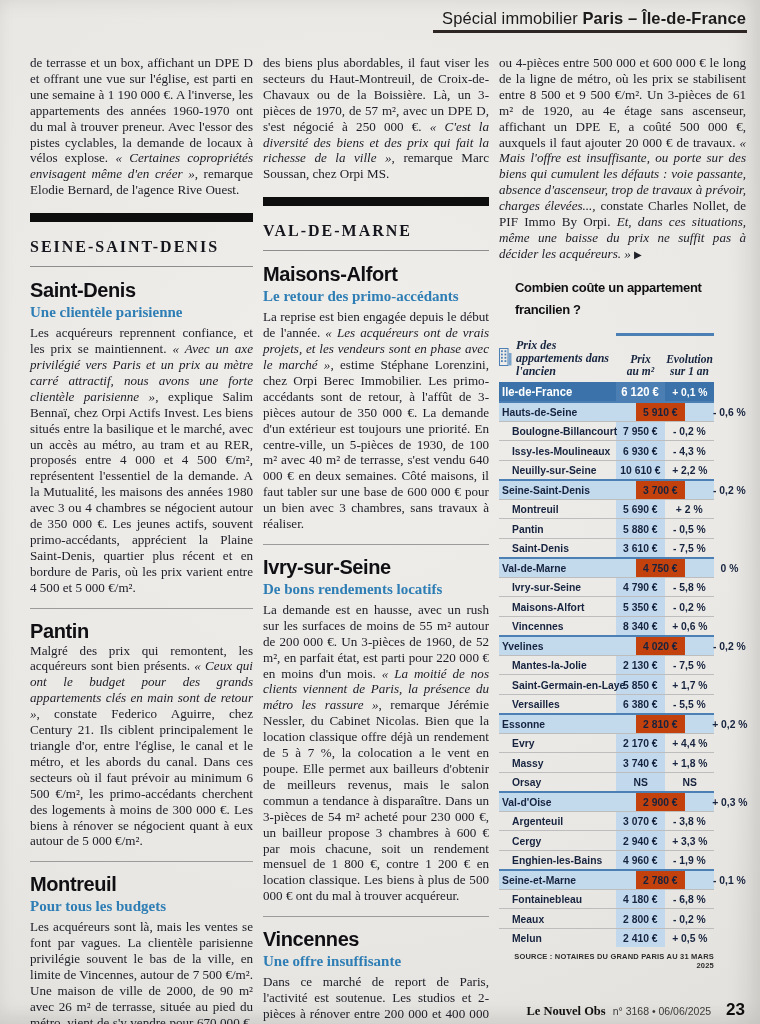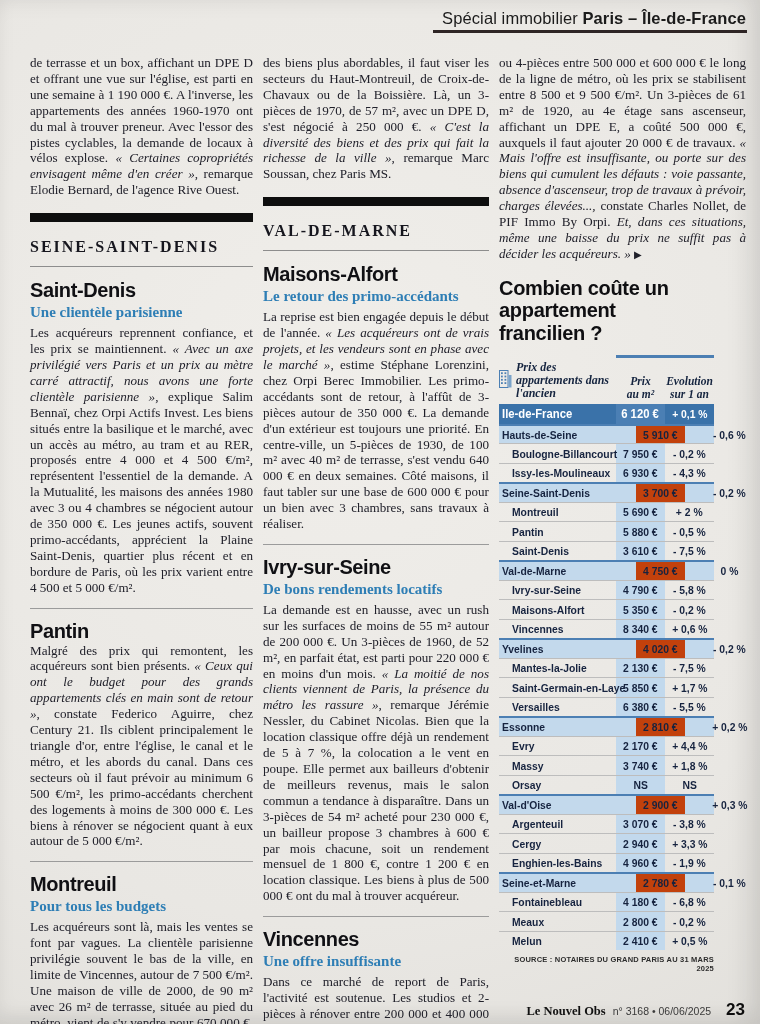--- a/index.html
+++ b/index.html
@@ -28,22 +28,22 @@
     margin:16px 0 0;color:#16161e;}
   .kicker-rule{height:1px;background:#8d8d8d;margin-top:10px;}
   
   .sec{margin-top:12px;}
   .sec.ruled{border-top:1px solid #9b9b9b;padding-top:11px;}
   .sec-title{font-family:"Liberation Sans",sans-serif;font-weight:700;font-size:20px;
     letter-spacing:-.4px;margin:0;color:#101014;}
   .sec-sub{font-family:"Liberation Serif",serif;font-weight:700;font-size:15px;
     color:#2e7eb5;margin:2px 0 4px;}
   
-  .box-title{font-family:"Liberation Sans",sans-serif;font-weight:700;font-size:20px;
-    line-height:22.5px;letter-spacing:-.3px;color:#0f0f12;margin:14px 0 0;max-width:200px;}
+  .box-title{font-family:"Liberation Sans",sans-serif;font-weight:700;font-size:13px;
+    line-height:22.5px;letter-spacing:-.3px;color:#0f0f12;margin:14px 16px 0;max-width:200px;}
   
   .price-table{margin-top:11px;width:215px;font-family:"Liberation Sans",sans-serif;}
   .pt-headrule{height:3px;background:#4c7fb3;width:98px;margin-left:117px;}
   .pt-head{display:grid;grid-template-columns:117px 49px 49px;align-items:end;
     padding:3px 0 4px;color:#15243f;}
   .pt-label{display:flex;align-items:center;gap:4px;font-style:italic;font-weight:700;
     font-family:"Liberation Serif",serif;font-size:12px;line-height:13px;}
   .pt-colhead{font-style:italic;font-weight:700;font-family:"Liberation Serif",serif;
     font-size:11.5px;line-height:12.5px;text-align:center;white-space:pre-line;}
   .pt-row{display:grid;grid-template-columns:117px 49px 49px;height:19.5px;align-items:center;
@@ -94,21 +94,21 @@
       <p class="body"><span>Malgré des prix qui remontent, les acquéreurs sont bien présents. </span><span class="it">« Ceux qui ont le budget pour des grands appartements clés en main sont de retour »</span><span>, constate Federico Aguirre, chez Century 21. Ils ciblent principalement le triangle d'or, entre l'église, le canal et le métro, et les abords du canal. Dans ces secteurs où il faut prévoir au minimum 6 500 €/m², les primo-accédants cherchent des logements à moins de 300 000 €. Les biens à rénover se négocient quant à eux autour de 5 000 €/m².</span></p>
     </section>
     <section class="sec ruled">
       <h3 class="sec-title">Montreuil</h3>
       <h4 class="sec-sub">Pour tous les budgets</h4>
       <p class="body"><span>Les acquéreurs sont là, mais les ventes se font par vagues. La clientèle parisienne privilégie souvent le bas de la ville, en limite de Vincennes, autour de 7 500 €/m². Une maison de ville de 2000, de 90 m² avec 26 m² de terrasse, située au pied du métro, vient de s'y vendre pour 670 000 €. Pour trouver</span></p>
     </section>
   </div>
 
   <div class="col col2">
-    <p class="body"><span>des biens plus abordables, il faut viser les secteurs du Haut-Montreuil, de Croix-de-Chavaux ou de la Boissière. Là, un 3-pièces de 1970, de 57 m², avec un DPE D, s'est négocié à 250 000 €. </span><span class="it">« C'est la diversité des biens et des prix qui fait la richesse de la ville »</span><span>, remarque Marc Soussan, chez Paris MS.</span></p>
+    <p class="body"><span>des biens plus abordables, il faut viser les secteurs du Haut-Montreuil, de Croix-de-Chavaux ou de la Boissière. Là, un 3-pièces de 1970, de 57 m², avec un DPE D, s'est négocié à 250 000 €. </span><span class="it">« C'est la diversité des biens et des prix qui fait la richesse de la ville »</span><span>, remarque Marc Soussan, chez Orpi MS.</span></p>
     <div class="black-bar"></div>
     <h2 class="kicker">VAL-DE-MARNE</h2>
     <div class="kicker-rule"></div>
 
     <section class="sec">
       <h3 class="sec-title">Maisons-Alfort</h3>
       <h4 class="sec-sub">Le retour des primo-accédants</h4>
       <p class="body"><span>La reprise est bien engagée depuis le début de l'année. </span><span class="it">« Les acquéreurs ont de vrais projets, et les vendeurs sont en phase avec le marché »</span><span>, estime Stéphane Lorenzini, chez Orpi Berec Immobilier. Les primo-accédants sont de retour, à l'affût de 3-pièces autour de 350 000 €. La demande d'un extérieur est toujours une priorité. En centre-ville, un 5-pièces de 1930, de 100 m² avec 40 m² de terrasse, s'est vendu 640 000 € en deux semaines. Côté maisons, il faut tabler sur une base de 600 000 € pour un bien avec 3 chambres, sans travaux à réaliser.</span></p>
     </section>
     <section class="sec ruled">
@@ -193,20 +193,31 @@
             <div class="cell lbl">
               <span>Issy-les-Moulineaux</span>
             </div>
             <div class="cell price">
               <span>6 930 €</span>
             </div>
             <div class="cell evo">
               <span>- 4,3 %</span>
             </div>
           </div>
+          <div class="pt-row city">
+            <div class="cell lbl">
+              <span>Neuilly-sur-Seine</span>
+            </div>
+            <div class="cell price">
+              <span>10 610 €</span>
+            </div>
+            <div class="cell evo">
+              <span>+ 2,2 %</span>
+            </div>
+          </div>
           <div class="pt-row dept">
             <div class="cell lbl">
               <span>Seine-Saint-Denis</span>
             </div>
             <div class="cell price">
               <span>3 700 €</span>
             </div>
             <div class="cell evo">
               <span>- 0,2 %</span>
             </div>

